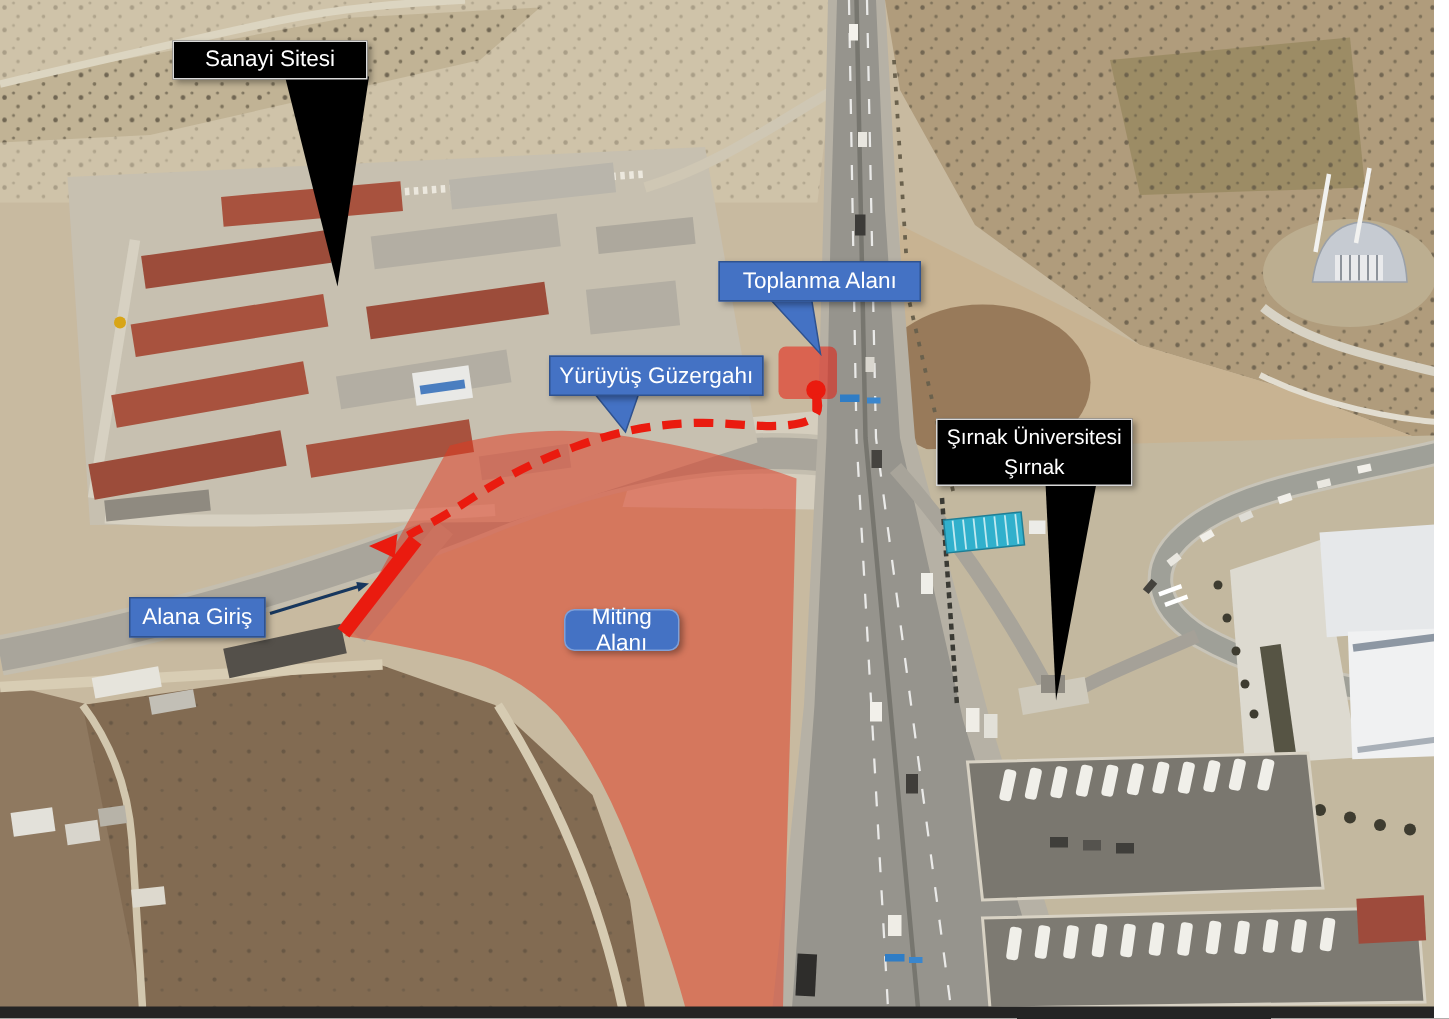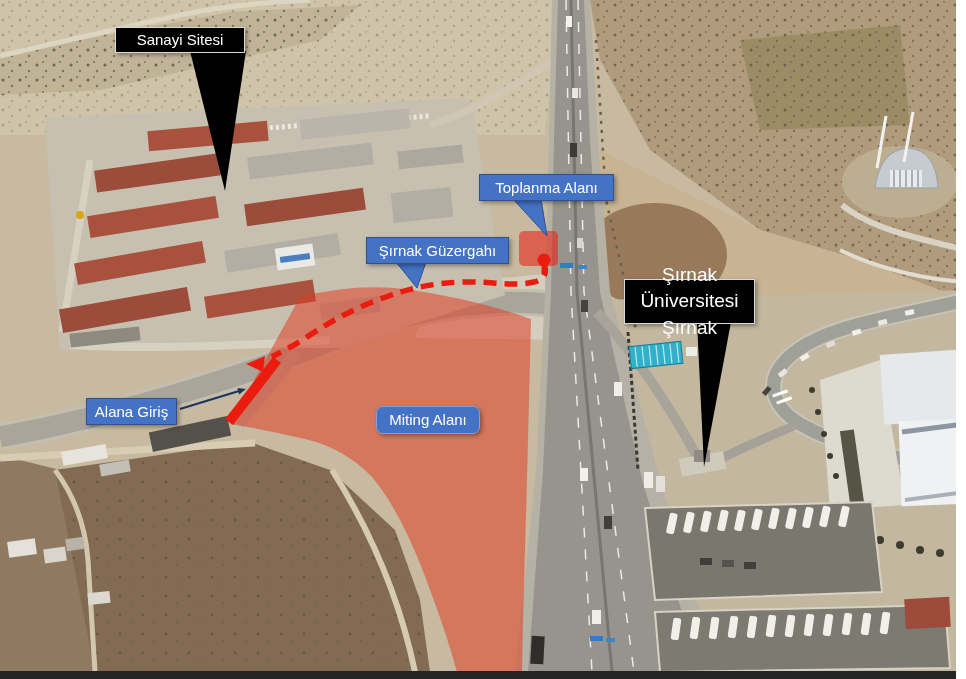--- a/index.html
+++ b/index.html
@@ -5,21 +5,21 @@
   html,body{margin:0;padding:0;background:#ffffff;}
   #stage{position:relative;width:966px;height:679px;overflow:hidden;background:#0f172a;
          font-family:"Liberation Sans",sans-serif;}
   #scene{position:absolute;left:0;top:0;}
   .lbl{position:absolute;box-sizing:border-box;display:flex;align-items:center;justify-content:center;
        text-align:center;color:#fff;font-size:15px;line-height:1.15;
        box-shadow:2px 2px 4px rgba(0,0,0,.35);}
   .lbl.blue{background:#4472c4;border:1.5px solid #2f528f;}
   .lbl.black{background:#000;border:1.5px solid #d9d9d9;}
   .lbl.round{border-radius:7px;border-color:#7fa0d8;}
-  #lbl-universite{flex-direction:column;font-size:19px;line-height:1.4;}
+  #lbl-universite{flex-direction:column;font-size:14px;line-height:1.4;}
 </style>
 </head>
 <body>
 
 <div id="stage">
 
 <svg id="scene" width="966" height="679" viewBox="0 0 966 679">
   <defs>
     <pattern id="shrub" width="17" height="15" patternUnits="userSpaceOnUse">
       <circle cx="3" cy="5" r="1.5" fill="#5d5444" opacity=".75"></circle>
@@ -263,29 +263,29 @@
 
 <div class="lbl black" id="lbl-sanayi" style="left:115px;top:27px;width:130px;height:26px;">
   <span>Sanayi Sitesi</span>
 </div>
 
 <div class="lbl blue" id="lbl-toplanma" style="left:479px;top:174px;width:135px;height:27px;justify-content:center;">
   <span>Toplanma Alanı</span>
 </div>
 
 <div class="lbl blue" id="lbl-yuruyus" style="left:366px;top:237px;width:143px;height:27px;">
-  <span>Şırnak Güzergahı</span>
+  <span>Yürüyüş Güzergahı</span>
 </div>
 
 <div class="lbl black" id="lbl-universite" style="left:624px;top:279px;width:131px;height:45px;">
   <span>Şırnak Üniversitesi</span>
   <span>Şırnak</span>
 </div>
 
 <div class="lbl blue" id="lbl-alana" style="left:86px;top:398px;width:91px;height:27px;">
   <span>Alana Giriş</span>
 </div>
 
-<div class="lbl blue round" id="lbl-miting" style="left:376px;top:406px;width:104px;height:28px;text-align:right;">
+<div class="lbl blue round" id="lbl-miting" style="left:376px;top:406px;width:77px;height:28px;">
   <span>Miting Alanı</span>
 </div>
 
 </div>
 
 </body></html>

